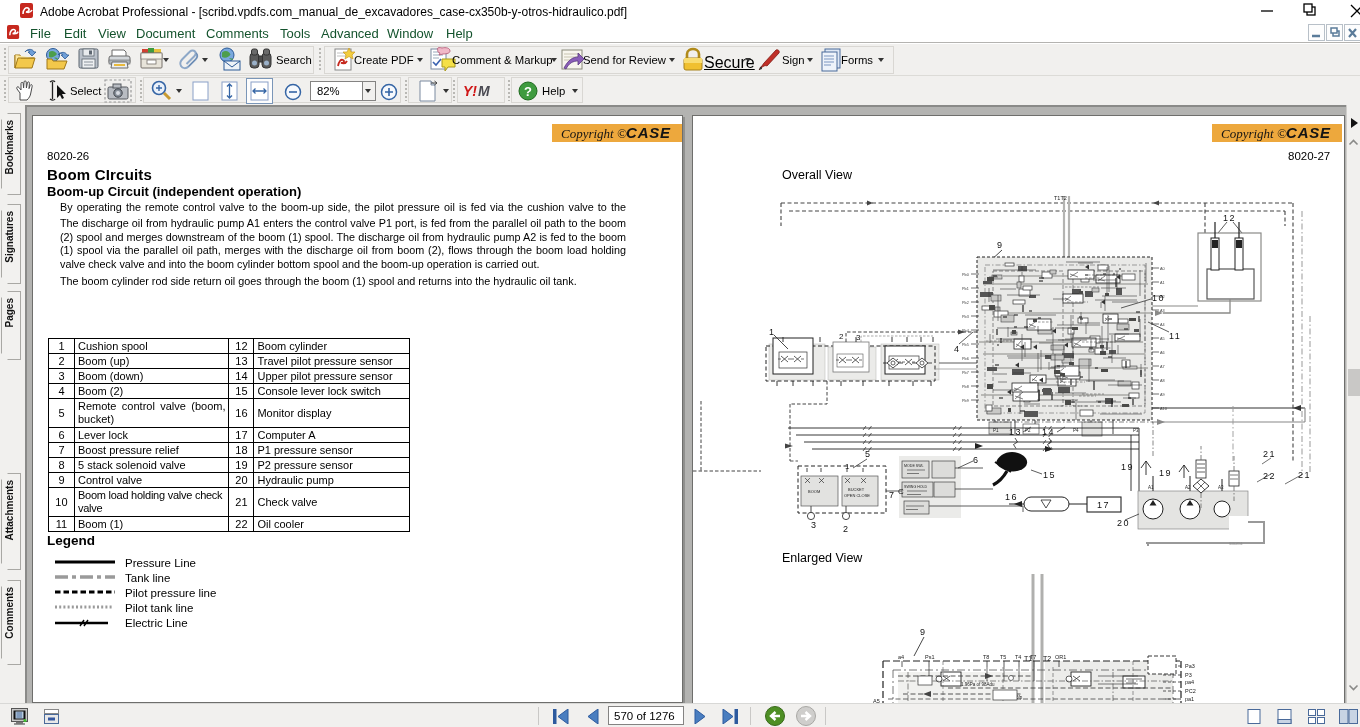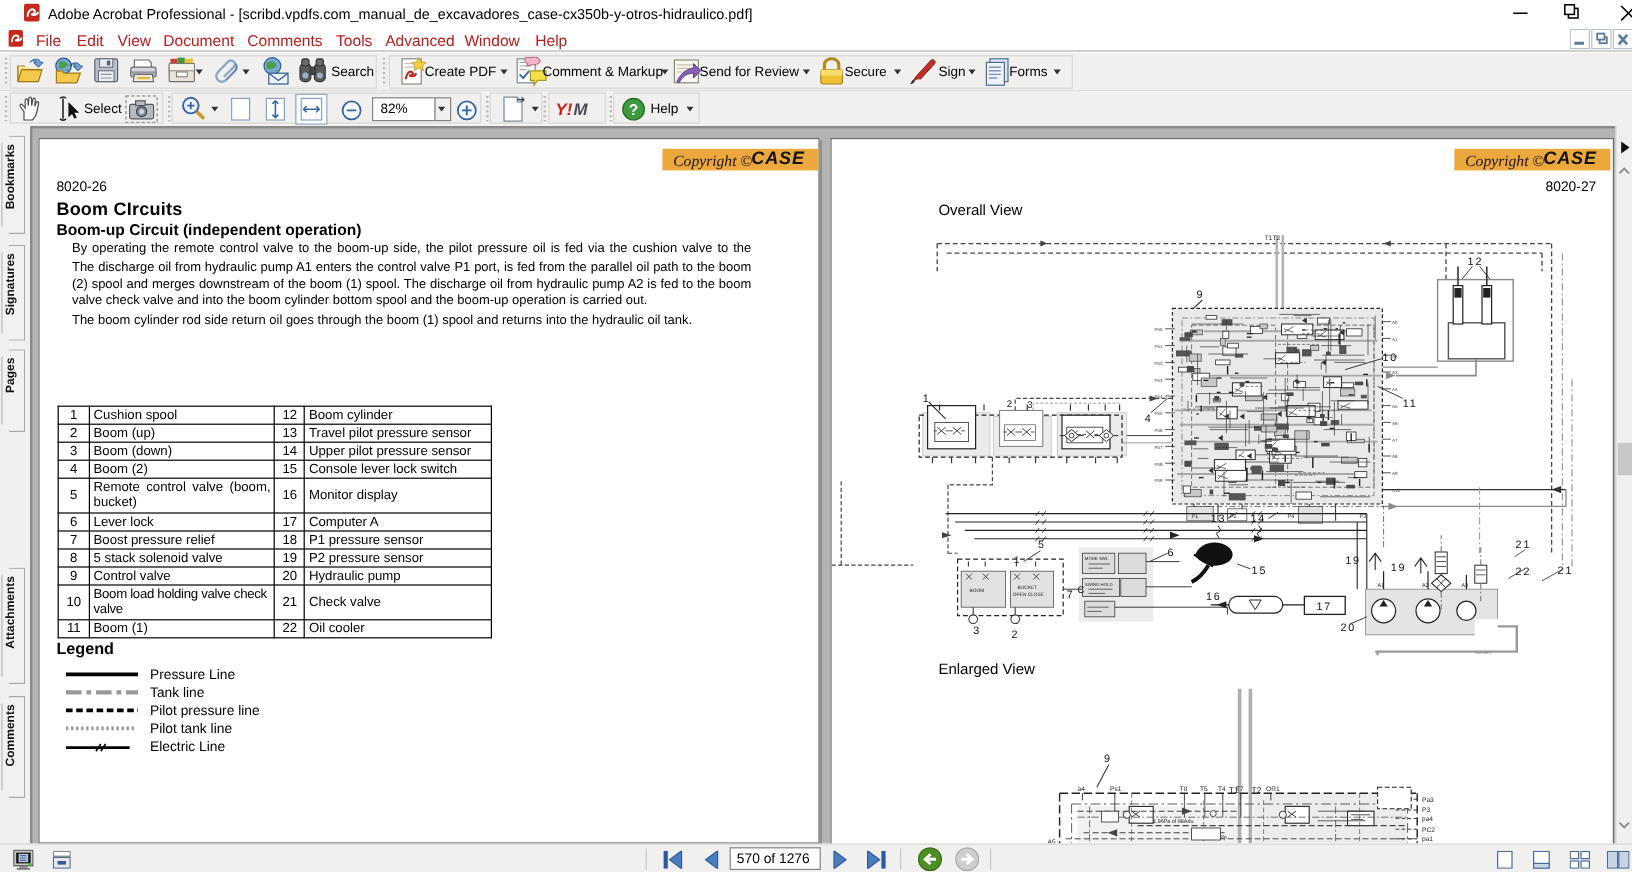--- a/index.html
+++ b/index.html
@@ -6,21 +6,21 @@
 font-family:"Liberation Sans",sans-serif;}
 *{box-sizing:border-box;}
 .abs{position:absolute;}
 #titlebar{position:absolute;left:16px;top:0;width:1360px;height:23px;background:#fff;}
 #menubar{position:absolute;left:0;top:23px;width:1360px;height:20px;background:#fff;border-bottom:1px solid #b4b3b0;}
 #toolbar1{position:absolute;left:0;top:44px;width:1360px;height:32px;background:#f1f0ee;border-bottom:1px solid #dcdbd7;}
 #toolbar2{position:absolute;left:0;top:76px;width:1360px;height:29px;background:#f1f0ee;}
 #docarea{position:absolute;left:0;top:105px;width:1360px;height:598px;background:#b3b3b1;}
 #sidebar{position:absolute;left:0;top:105px;width:25px;height:598px;background:#f1f0ee;}
 #statusbar{position:absolute;left:0;top:703px;width:1360px;height:24px;background:#f1f0ee;border-top:1px solid #d8d8d6;}
-.menuitem{position:absolute;top:3px;font-size:13px;color:#b91c1c;}
+.menuitem{position:absolute;top:3px;font-size:13px;color:#14532d;}
 .tab{position:absolute;left:1px;width:20px;background:#f2f1ef;border:1px solid #a9a8a4;}
 .tabtxt{position:absolute;left:2px;top:6px;width:16px;font-size:10px;font-weight:bold;color:#111;
 writing-mode:vertical-rl;transform:rotate(180deg);white-space:nowrap;}
 .page{position:absolute;background:#fff;border:1px solid #6e6e6c;}
 .banner{position:absolute;background:#eda83d;color:#141414;}
 .jline{position:relative;text-align:justify;height:13.5px;overflow:hidden;}
 .jline::after{content:"";display:inline-block;width:100%;}
 table.lst{border-collapse:collapse;font-size:11px;color:#000;}
 table.lst td{border:1px solid #000;padding:0 3px;vertical-align:middle;line-height:13px;}
 td.num{text-align:center;padding:0;}
@@ -161,21 +161,21 @@
     <path d="M4 21 C8 13 13 10 18 10 L18 6 L24 12 L18 18 L18 14 C13 14 9 16 6 22 Z" fill="#8a5fb8" stroke="#5a3a80" stroke-width="0.8"></path>
   </svg>
   <span class="tbtxt" style="left:583px;top:10px;font-size:11.3px;">Send for Review</span>
   <div class="darr" style="left:669px;top:14px;"></div>
 
   <svg class="abs" style="left:682px;top:3px" width="22" height="26" viewBox="0 0 22 26">
     <path d="M5 12 L5 7 C5 3 9 2 11 2 C13 2 17 3 17 7 L17 12" fill="none" stroke="#b08a1a" stroke-width="2.6"></path>
     <rect x="2" y="11" width="18" height="12" rx="2" fill="#f0c030" stroke="#a8821a"></rect>
     <rect x="2" y="11" width="18" height="5" fill="#f8dc70" stroke="none"></rect>
   </svg>
-  <span class="tbtxt" style="left:704px;top:10px;font-size:11px;">Secure</span>
+  <span class="tbtxt" style="left:704px;top:10px;font-size:16px;text-decoration:underline;">Secure</span>
   <div class="darr" style="left:745px;top:14px;"></div>
 
   <svg class="abs" style="left:757px;top:3px" width="26" height="26" viewBox="0 0 26 26">
     <path d="M2 23 C6 19 8 18 10 19 L22 6 C23 4 21 2 19 3 L7 16 Z" fill="#c03028" stroke="#801a14" stroke-width="0.8"></path>
     <path d="M2 23 L5 22 C5 20 4 19.6 3 20 Z" fill="#333"></path>
   </svg>
   <span class="tbtxt" style="left:782px;top:10px;font-size:11.3px;">Sign</span>
   <div class="darr" style="left:807px;top:14px;"></div>
 
   <svg class="abs" style="left:819px;top:3px" width="24" height="26" viewBox="0 0 24 26">
@@ -279,20 +279,21 @@
     <span style="position:absolute;left:74px;top:0px;font-family:'Liberation Sans',sans-serif;font-style:italic;font-weight:bold;font-size:15px;letter-spacing:0.8px;">CASE</span>
   </div>
   <div class="abs" style="left:14px;top:34px;font-size:11.5px;">8020-26</div>
   <div class="abs" style="left:14px;top:50px;font-size:15px;font-weight:bold;letter-spacing:0.2px;">Boom CIrcuits</div>
   <div class="abs" style="left:14px;top:68px;font-size:13px;font-weight:bold;">Boom-up Circuit (independent operation)</div>
   <div class="abs" style="left:27px;top:85px;width:566px;font-size:10.8px;line-height:13.5px;color:#000;">
     <div class="jline">By operating the remote control valve to the boom-up side, the pilot pressure oil is fed via the cushion valve to the</div>
     <div style="height:2.5px;"></div>
     <div class="jline">The discharge oil from hydraulic pump A1 enters the control valve P1 port, is fed from the parallel oil path to the boom</div>
     <div class="jline">(2) spool and merges downstream of the boom (1) spool. The discharge oil from hydraulic pump A2 is fed to the boom</div>
+    <div class="jline">(1) spool via the parallel oil path, merges with the discharge oil from boom (2), flows through the boom load holding</div>
     <div>valve check valve and into the boom cylinder bottom spool and the boom-up operation is carried out.</div>
     <div style="height:3.5px;"></div>
     <div>The boom cylinder rod side return oil goes through the boom (1) spool and returns into the hydraulic oil tank.</div>
   </div>
   <table class="lst abs" style="left:15px;top:222px;width:362px;">
     <colgroup>
         <col style="width:26px">
         <col style="width:155px">
         <col style="width:25px">
         <col style="width:156px">

